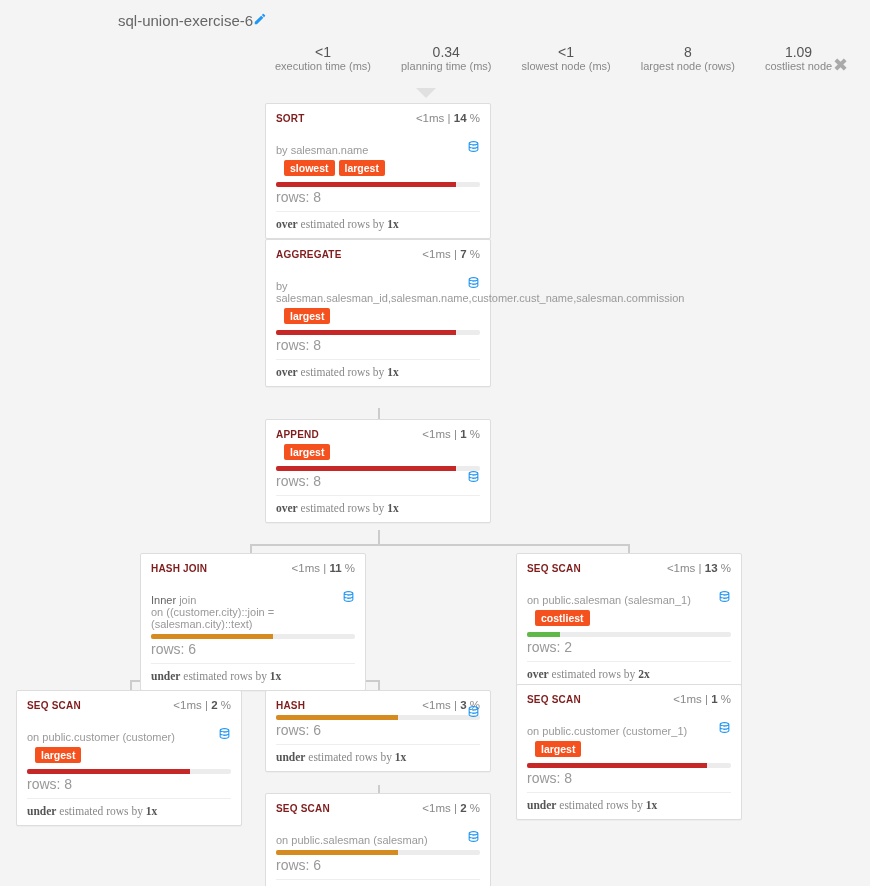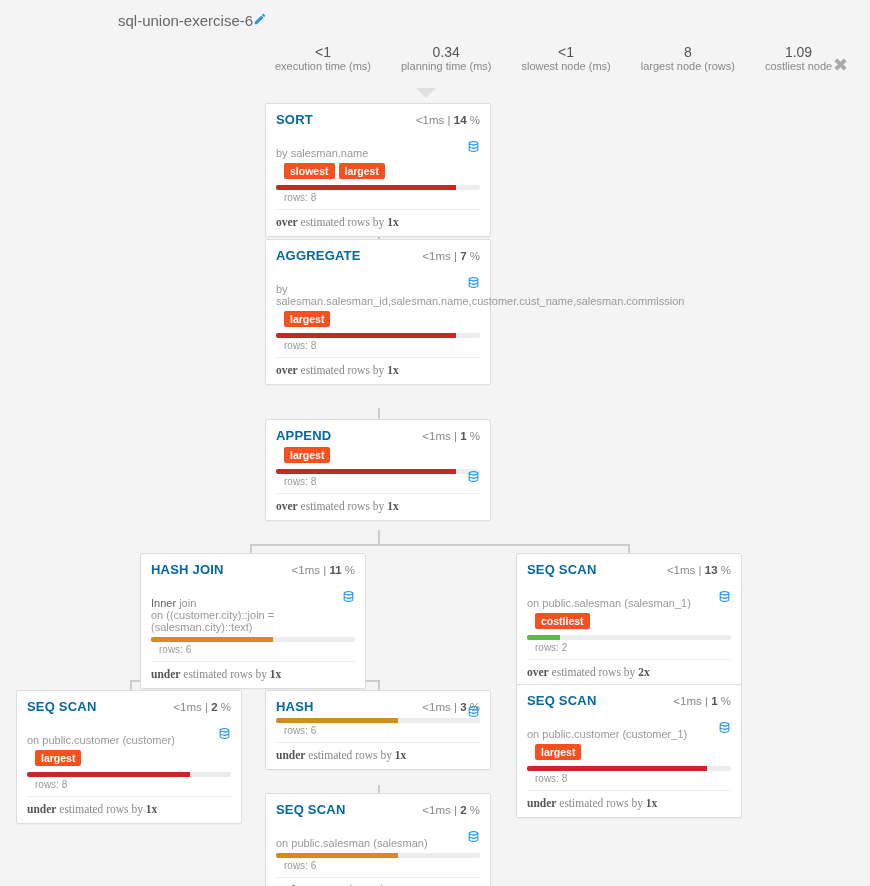--- a/index.html
+++ b/index.html
@@ -65,23 +65,23 @@
     color: #666;
     box-shadow: 0 1px 1px rgba(0,0,0,0.03);
   }
   .plan-node header {
     display: flex;
     justify-content: space-between;
     align-items: baseline;
     margin-bottom: 4px;
   }
   .plan-node h3 {
-    font-size: 13px;
+    font-size: 10px;
     font-weight: 700;
-    color: #0369a1;
+    color: #7f1d1d;
     letter-spacing: .2px;
   }
   .plan-node .metrics { font-size: 11.5px; color: #888; }
   .plan-node .metrics b { color: #555; font-weight: 700; }
   .db-icon {
     position: absolute;
     right: 10px;
     top: 36px;
     color: #2196F3;
     font-size: 14px;
@@ -101,21 +101,21 @@
     height: 5px;
     background: #ececec;
     border-radius: 2px;
     overflow: hidden;
     margin: 4px 0 2px;
   }
   .bar-fill { height: 100%; }
   .bar-red { background: #c62828; }
   .bar-orange { background: #d58b1f; }
   .bar-green { background: #5fb948; }
-  .rows { font-size: 10px; color: #999; margin: 2px 8px; }
+  .rows { font-size: 14px; color: #999; margin: 2px 0; }
   .divider { border: 0; border-top: 1px solid #eee; margin: 6px 0; }
   .estimate { font-size: 11.5px; color: #888; font-family: Liberation Serif, serif; }
   .estimate b, .estimate strong { color: #555; font-weight: 700; }
 
   
   .v-conn { position: absolute; width: 2px; background: #ccc; }
   .h-conn { position: absolute; height: 2px; background: #ccc; }
 </style>
 </head>
 <body>

